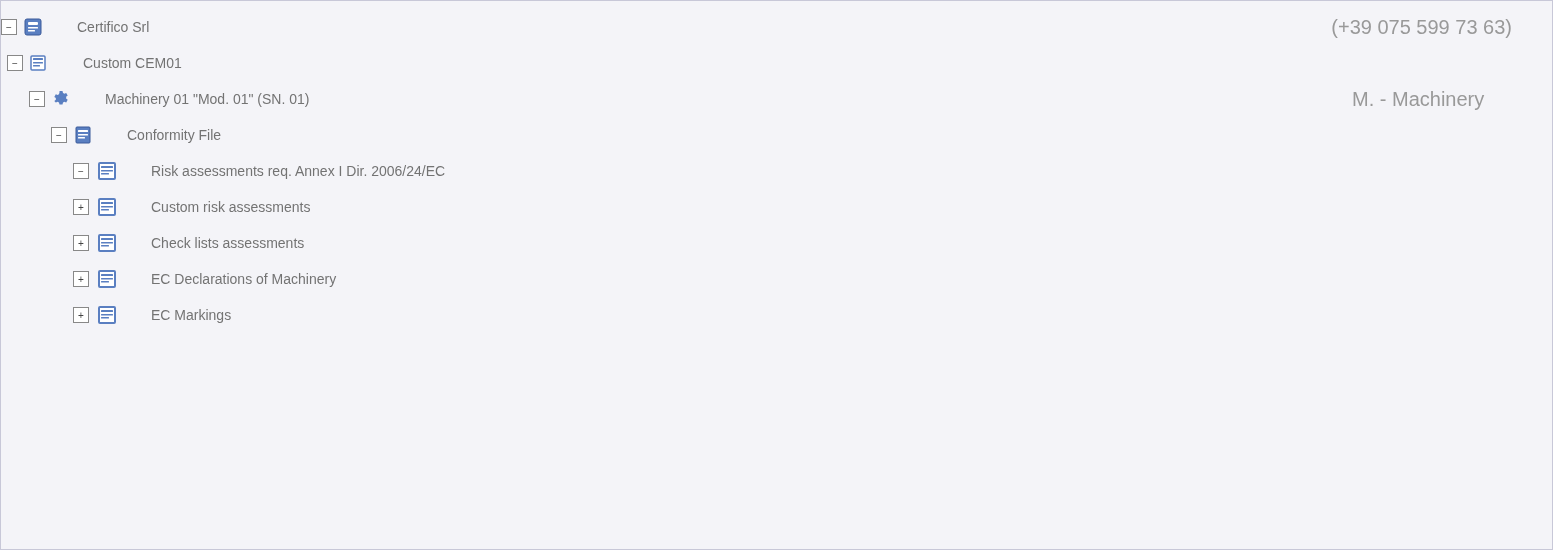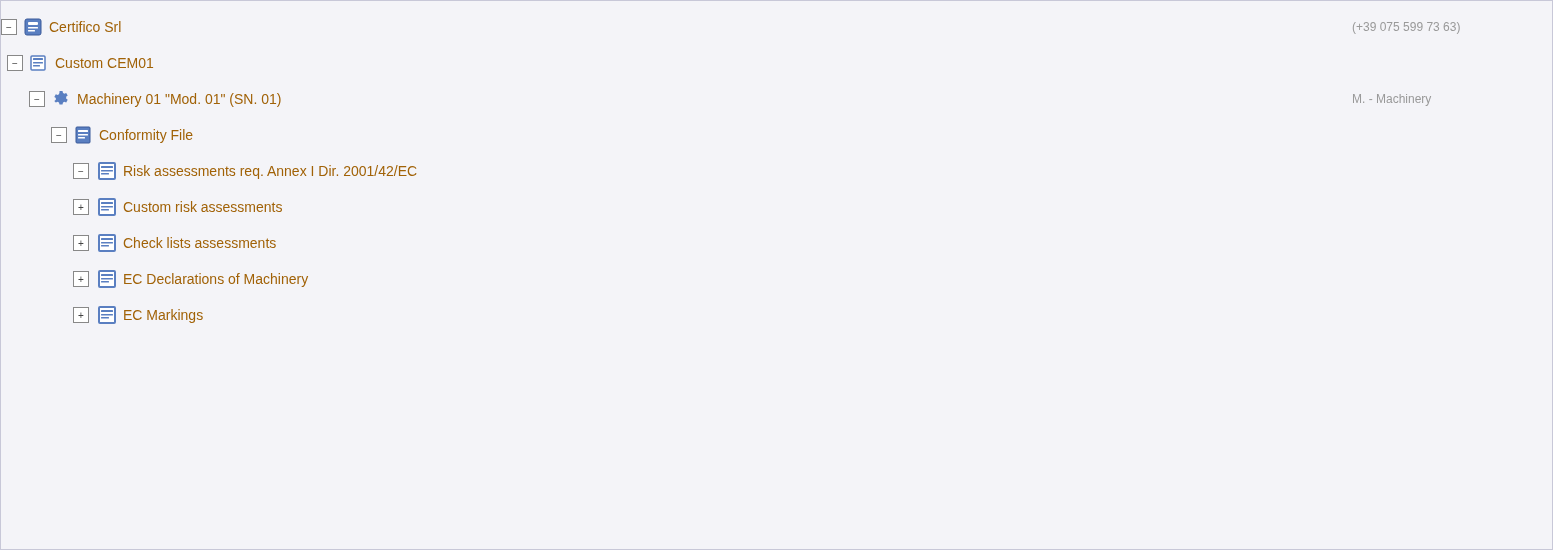--- a/index.html
+++ b/index.html
@@ -68,34 +68,35 @@
       flex-shrink: 0;
     }
 
     .icon svg {
       width: 18px;
       height: 18px;
     }
 
     .node-label {
       font-size: 14px;
-      color: #a16207;
+      color: #737373;
+      margin-left: 28px;
     }
 
     .row-with-meta {
       display: flex;
       align-items: center;
       width: 100%;
     }
 
     .meta-col {
       margin-left: auto;
       padding-right: 40px;
       color: #999;
-      font-size: 12px;
+      font-size: 20px;
       min-width: 200px;
     }
   </style>
 </head>
 <body>
 
 <div class="tree-container">
 
   <div class="tree-node">
     <span class="expand-btn">−</span>
@@ -176,21 +177,21 @@
     <span style="width:6px; display:inline-block;"></span>
 
     <span class="icon">
       <svg viewBox="0 0 18 18" xmlns="http://www.w3.org/2000/svg">
         <rect x="1" y="1" width="16" height="16" rx="1" fill="white" stroke="#5a7fc1" stroke-width="2"></rect>
         <rect x="3" y="4" width="12" height="2" fill="#5a7fc1" rx="0.5"></rect>
         <rect x="3" y="8" width="12" height="1.5" fill="#5a7fc1" rx="0.5"></rect>
         <rect x="3" y="11" width="8" height="1.5" fill="#5a7fc1" rx="0.5"></rect>
       </svg>
     </span>
-    <span class="node-label">Risk assessments req. Annex I Dir. 2001/42/EC</span>
+    <span class="node-label">Risk assessments req. Annex I Dir. 2006/24/EC</span>
   </div>
 
 
   <div class="tree-node">
     <span class="indent" style="width:6px;"></span>
     <span class="indent" style="width:22px;"></span>
     <span class="indent" style="width:22px;"></span>
     <span class="indent" style="width:22px;"></span>
     <span class="expand-btn">+</span>
     <span style="width:6px; display:inline-block;"></span>

